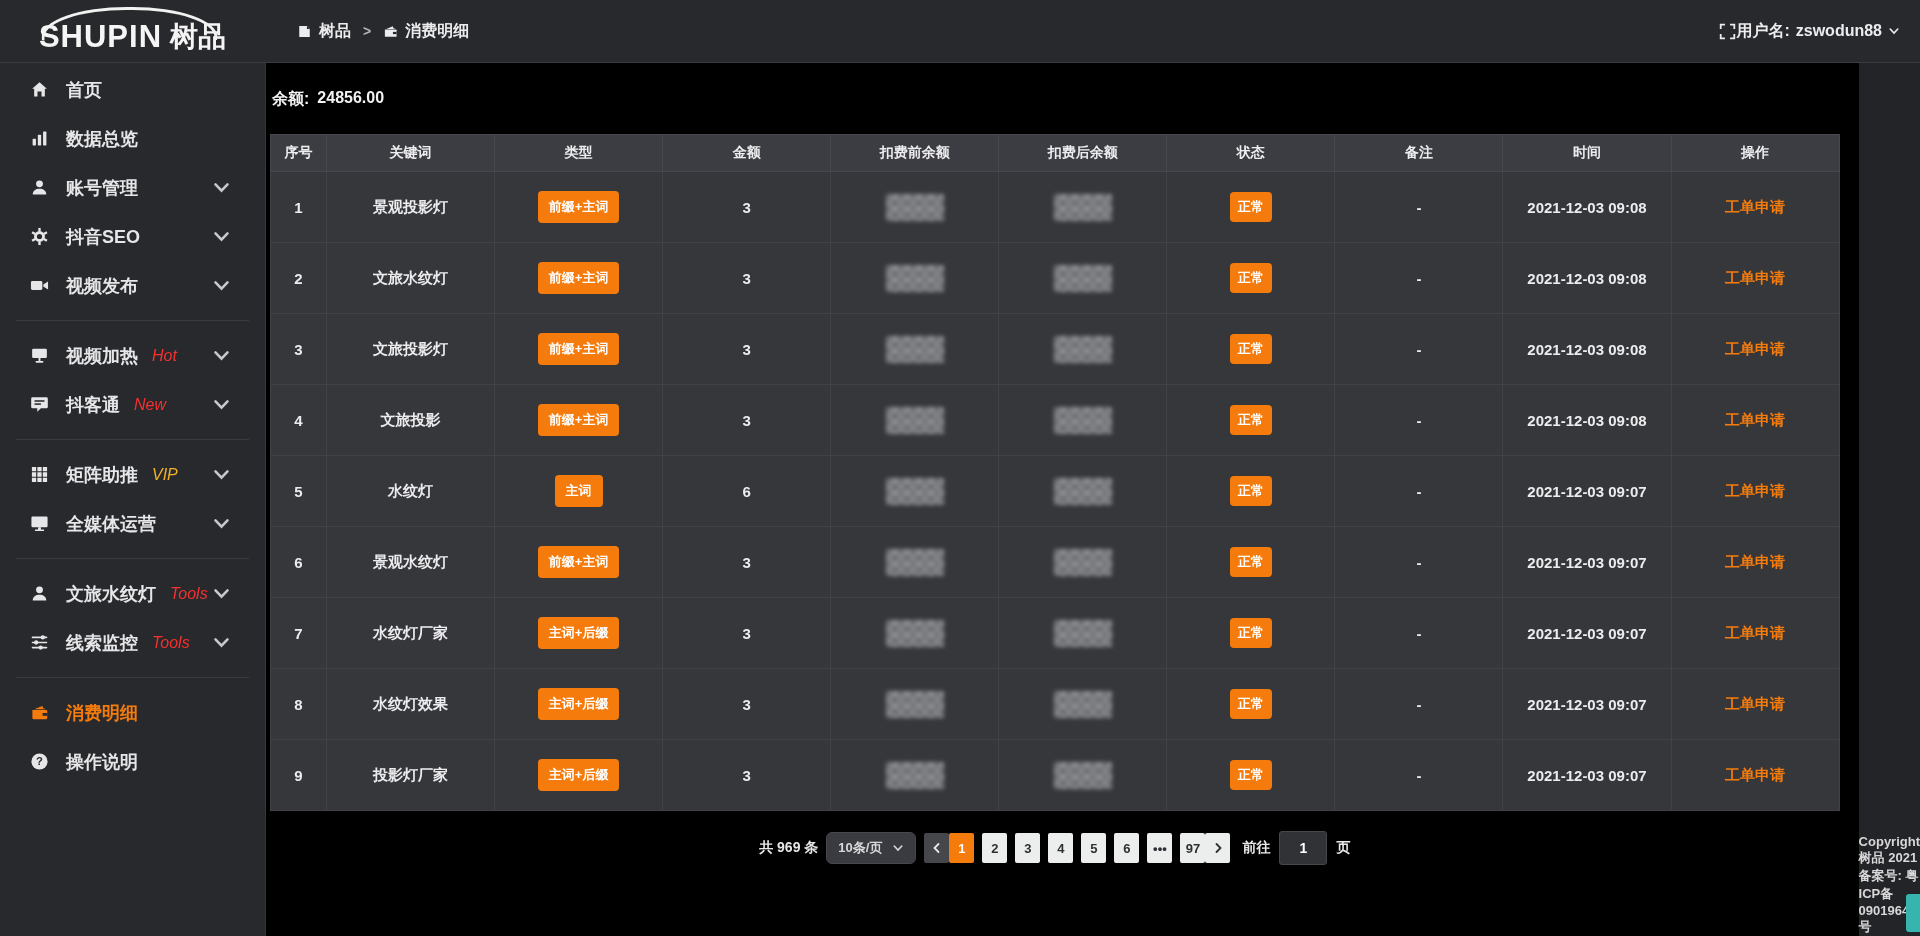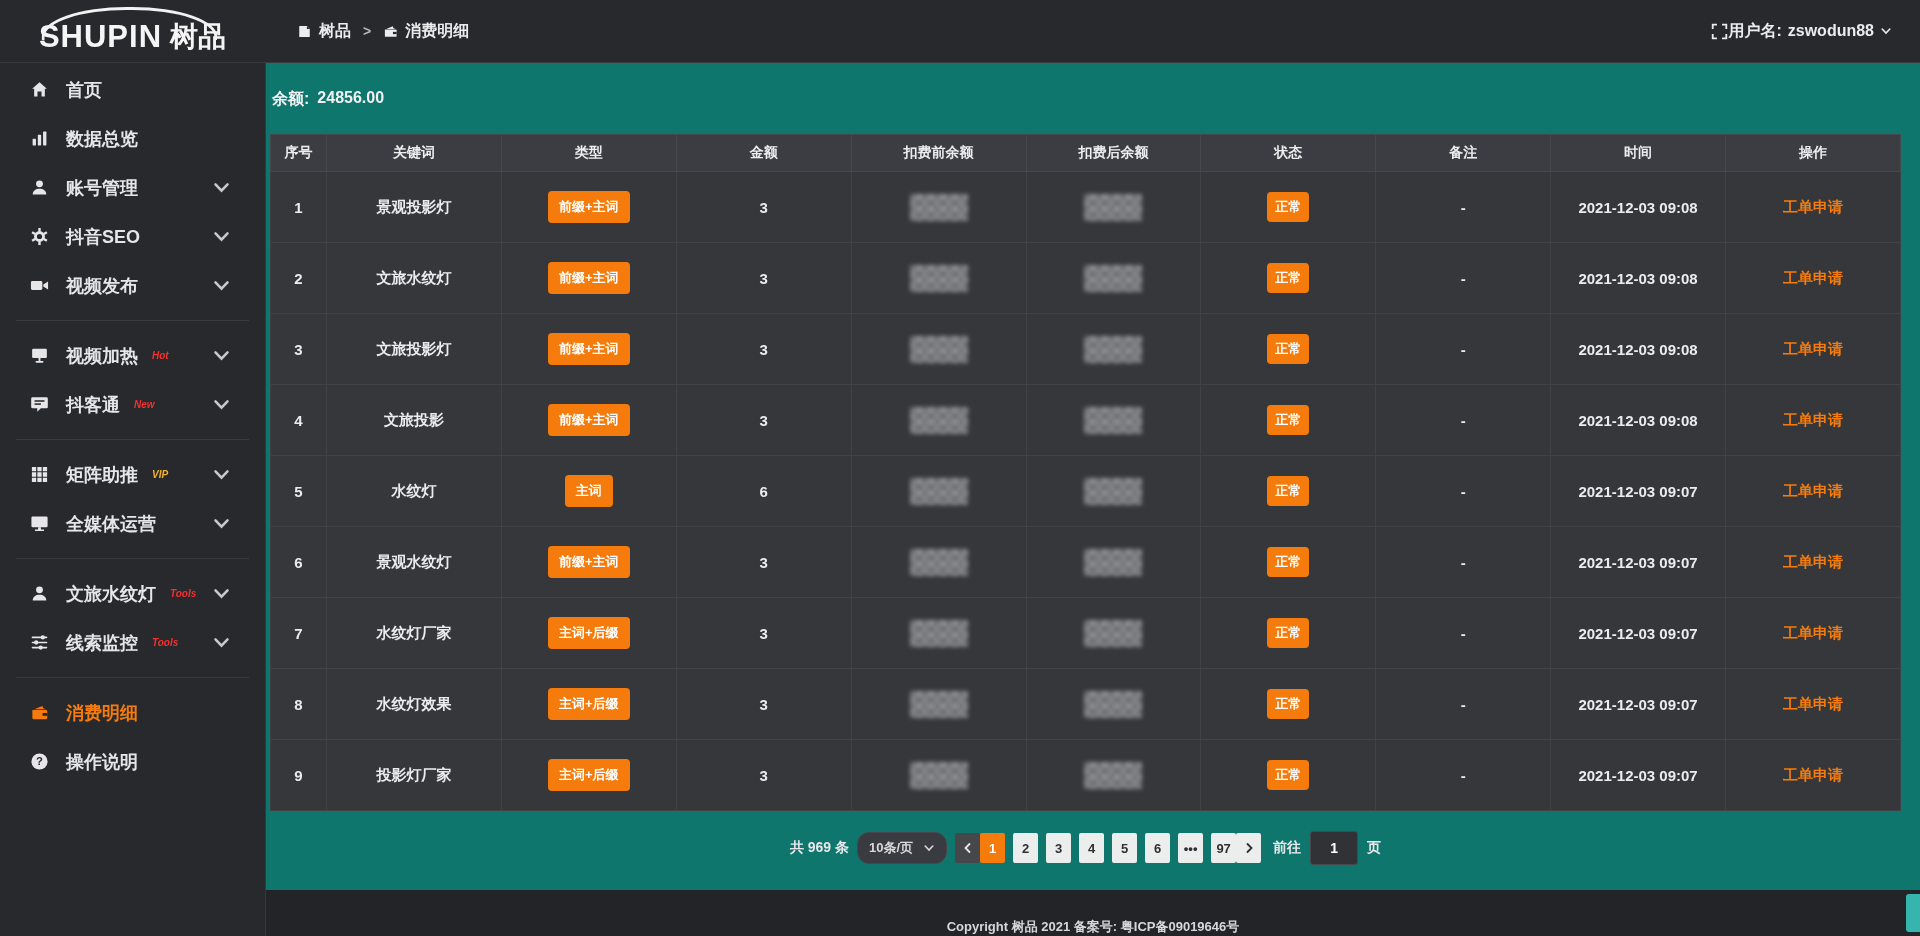--- a/index.html
+++ b/index.html
@@ -13,57 +13,57 @@
   
   .topbar{flex:0 0 62px;height:62px;background:#28292c;display:flex;align-items:center;border-bottom:1px solid #3a3b3f}
   .logo{width:265px;flex:0 0 265px;height:100%;position:relative;display:flex;align-items:center;justify-content:center;cursor:pointer}
   .logo-arc{position:absolute;top:7px;left:50%;transform:translateX(-52%);width:170px;height:30px;
     border:3px solid #f2f2f2;border-bottom:none;border-radius:85px 85px 0 0/30px 30px 0 0}
   .logo-main{font-size:31px;letter-spacing:1px;color:#f5f5f5;margin-top:12px;font-weight:700}
   .logo-sub{font-size:28px;color:#f5f5f5;margin:12px 0 0 8px}
   .crumbs{display:flex;align-items:center;gap:10px;margin-left:32px;font-size:16px;color:#ececee}
   .crumb{display:flex;align-items:center;gap:7px;cursor:pointer}
   .crumb-sep{color:#b9b9bd;font-size:14px;margin:0 2px}
-  .topbar-right{margin-left:auto;display:flex;align-items:center;padding-right:28px;font-size:16px;color:#ececee}
+  .topbar-right{margin-left:auto;display:flex;align-items:center;padding-right:20px;font-size:16px;color:#ececee}
   .user{display:flex;align-items:center;gap:6px;cursor:pointer}
   
   .icn{display:inline-flex;align-items:center;justify-content:center;color:inherit}
   .icn svg{width:18px;height:18px;display:block}
   .crumb .icn svg{width:15px;height:15px}
   .chev-sm svg{width:12px !important;height:12px !important}
   .fs{cursor:pointer}
   .fs svg{width:17px;height:17px}
   
   .body{flex:1;display:flex;min-height:0}
   .sidebar{width:265px;flex:0 0 265px;background:#28292c;border-right:1px solid #36373b;padding-top:2px}
   .sb-item{height:49px;display:flex;align-items:center;padding:0 34px 0 30px;cursor:pointer;color:#e6e6e8;font-size:18px}
   .sb-item .icn svg{width:19px;height:19px}
   .sb-label{margin-left:17px;white-space:nowrap}
-  .sb-tag{font-style:italic;font-weight:700;font-size:10px;margin-left:14px}
+  .sb-tag{font-style:italic;font-weight:400;font-size:16px;margin-left:14px}
   .sb-chev{margin-left:auto;color:#c9c9cd}
   .sb-chev svg{width:13px;height:13px}
   .sb-item.active{color:#f57c0c}
   .sb-divider{height:1px;background:#3a3b3f;margin:10px 16px}
-  .main{flex:1;display:flex;flex-direction:column;min-width:0;background:#0f766e}
+  .main{flex:1;display:flex;min-width:0;background:#000000}
   .content{flex:1;padding:26px 19px 0 4px;min-height:0}
   
   .balance{font-size:16px;color:#f2f2f4;display:flex;gap:8px;padding-left:2px}
   
   .tbl{width:100%;border-collapse:collapse;table-layout:fixed;background:#36373b;margin-top:24px}
   .tbl th{height:34px;background:#3c3d42;font-size:14px;font-weight:700;color:#ededef;border:1px solid #47484d}
   .tbl td{height:68px;text-align:center;font-size:15px;font-weight:700;color:#ececee;border:1px solid #414246}
   .badge{display:inline-block;background:#f57c0c;color:#fff;font-size:13px;font-weight:700;padding:7px 11px;border-radius:4px}
   .badge-sm{padding:6px 8px}
   .censor{display:inline-block;width:58px;height:27px;border-radius:2px;vertical-align:middle;
     background:conic-gradient(#9a9b9f 25%,#717276 0 50%,#8e8f93 0 75%,#7b7c80 0) 0 0/12px 12px;
     filter:blur(2px);opacity:.9}
   .action{color:#f57c0c;cursor:pointer;font-size:15px;text-decoration:none}
   
   .pagination{display:flex;align-items:center;justify-content:center;margin-top:20px;font-size:14px;color:#e8e8ea}
-  .page-size{display:flex;align-items:center;gap:10px;background:#3a3b40;border:1px solid #46474c;border-radius:12px;
+  .page-size{display:flex;align-items:center;gap:10px;background:#3a3b40;border:1px solid #46474c;border-radius:6px;
     height:30px;padding:0 11px;font-size:13px;color:#d8d8da;margin:0 8px;cursor:pointer}
   .pages{display:flex;gap:8px}
   .pg{min-width:25px;height:30px;display:inline-flex;align-items:center;justify-content:center;border:none;
     background:#eceded;color:#2f3034;font-weight:700;font-size:13px;border-radius:2px;cursor:pointer;padding:0 5px;
     font-family:inherit}
   .pg svg{width:12px;height:12px}
   .pg.active{background:#f57c0c;color:#fff}
   .pg.prev{background:#46474b;color:#e8e8ea}
   .goto{display:flex;align-items:center;gap:9px;margin-left:12px}
   .goto-input{width:42px;height:30px;background:#313236;border:1px solid #47484d;border-radius:3px;color:#fff;

